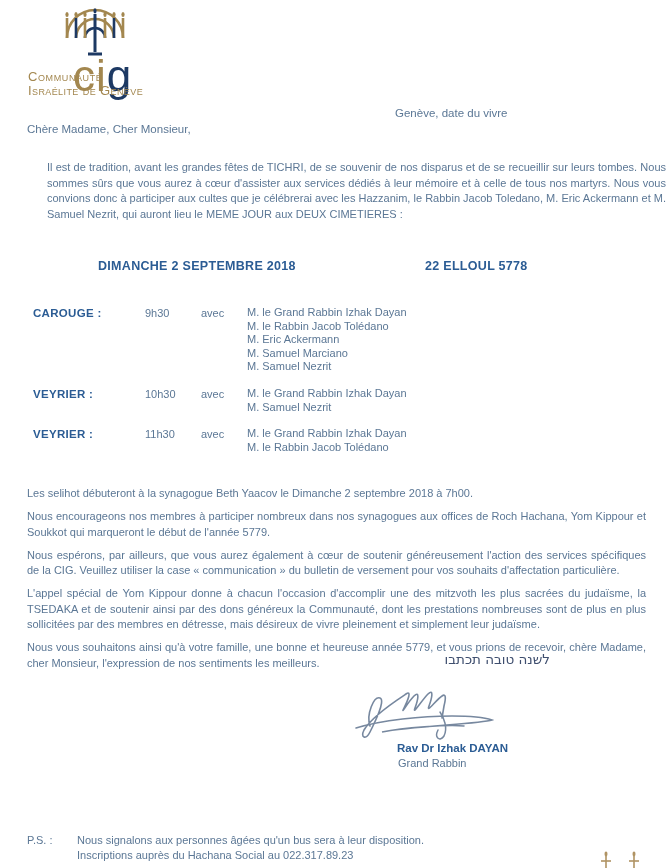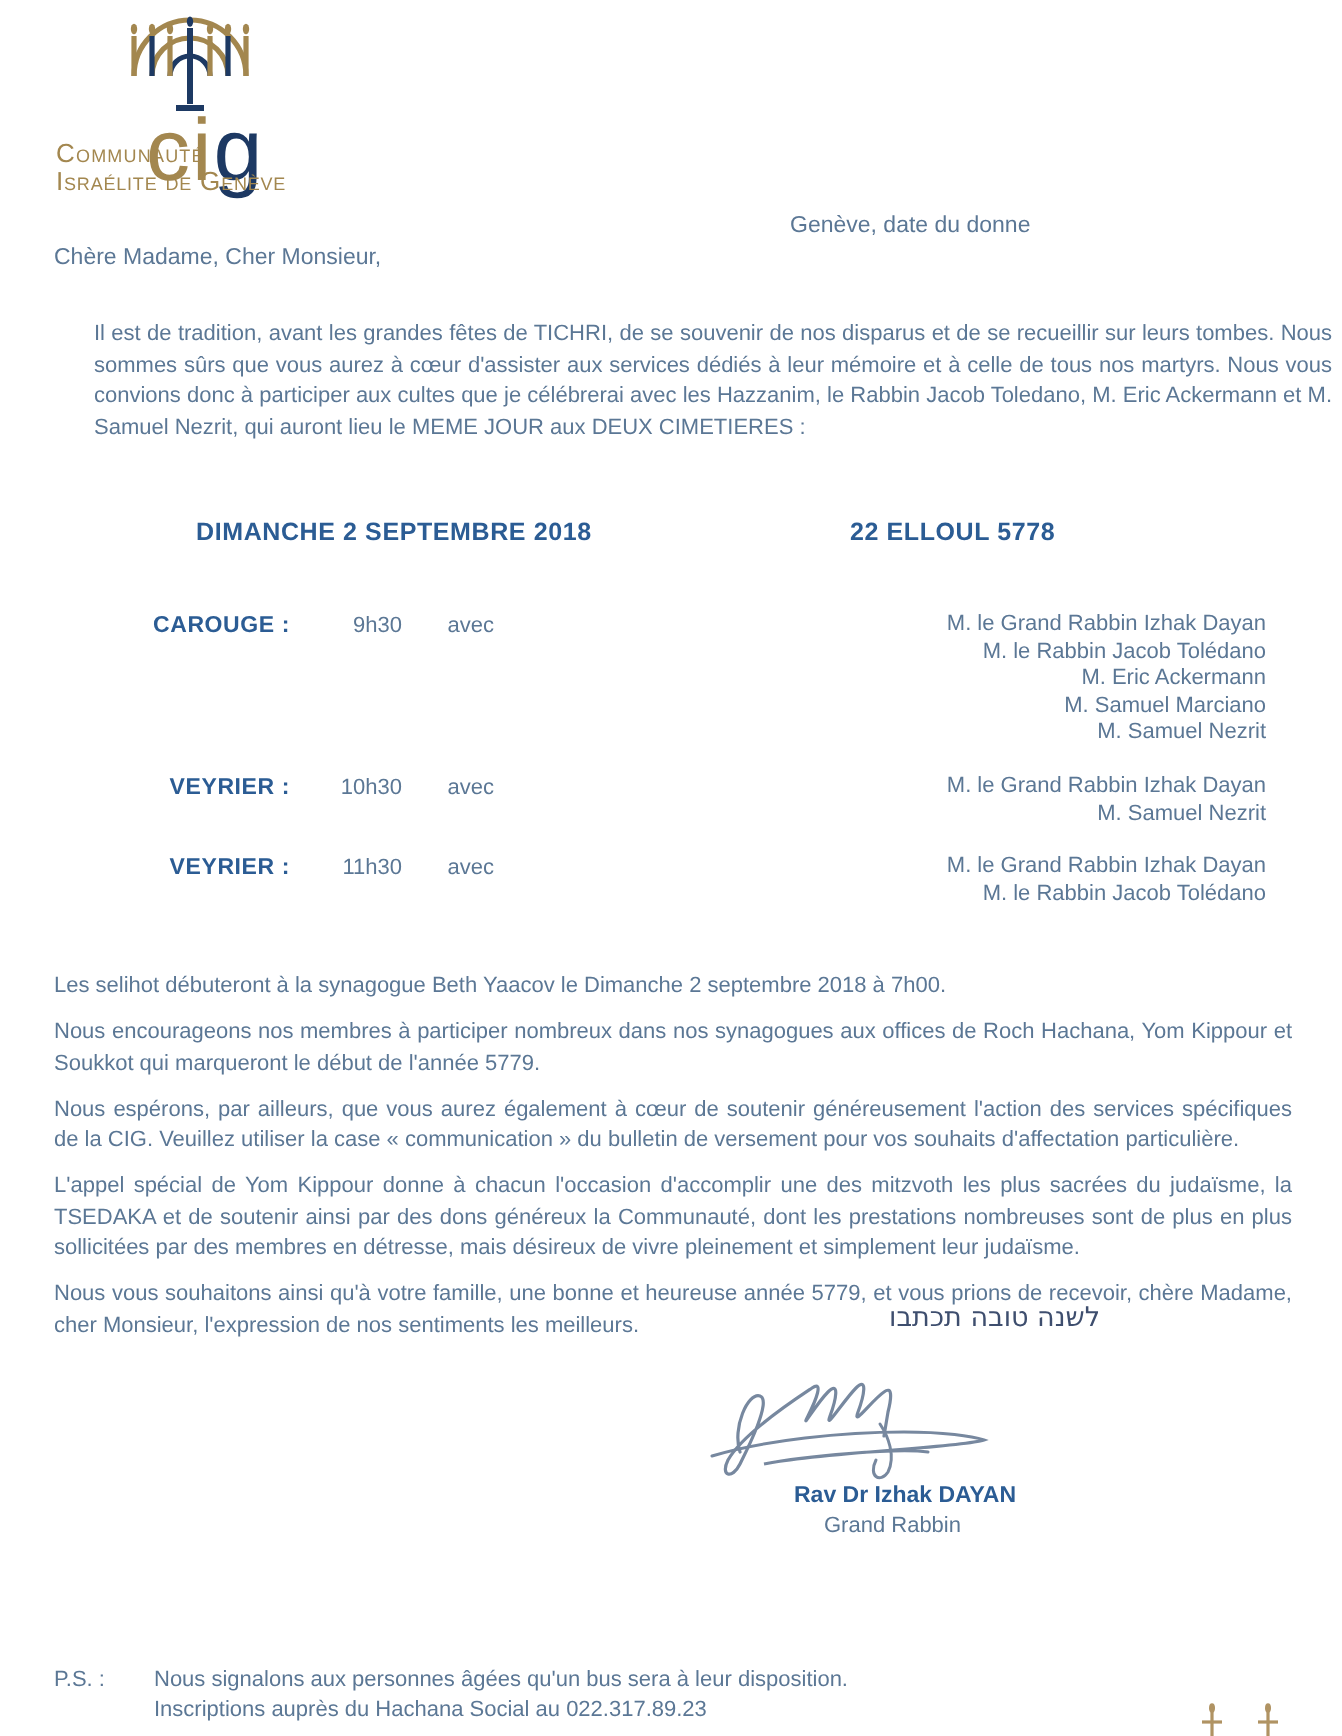--- a/index.html
+++ b/index.html
@@ -16,31 +16,31 @@
   .org1{position:absolute;left:0px;top:62px;color:#a3874f;font-variant:small-caps;font-size:13px;letter-spacing:.6px;line-height:13px;}
   .org2{position:absolute;left:0px;top:76px;color:#a3874f;font-variant:small-caps;font-size:13px;letter-spacing:.4px;line-height:13px;}
   
   .dateline{position:absolute;left:395px;top:106px;font-size:11.5px;}
   .salutation{position:absolute;left:27px;top:122px;font-size:11.5px;}
   .intro{position:absolute;left:27px;top:160px;width:619px;text-align:justify;margin-left:20px;}
   .dates-row{position:absolute;left:0;top:259px;width:671px;font-weight:bold;color:#2b5c94;font-size:12.5px;letter-spacing:.3px;}
   .date-greg{position:absolute;left:85px;top:0;padding-left:13px;}
   .date-heb{position:absolute;left:425px;top:0;text-align:right;}
   .schedule{position:absolute;left:33px;top:306px;width:600px;}
-  .sched-row{display:grid;grid-template-columns:112px 56px 46px 1fr;margin-bottom:13px;text-align:right;}
+  .sched-row{display:grid;grid-template-columns:112px 56px 46px 1fr;margin-bottom:13px;}
   .sched-place{font-weight:bold;color:#2b5c94;font-size:11.5px;letter-spacing:.3px;}
   .sched-time,.sched-with{color:#5b7795;}
   .attendee{line-height:13.6px;}
   .paras{position:absolute;left:27px;top:486px;width:619px;}
   .paras p{margin:0 0 7.5px 0;text-align:justify;}
   .hebrew{position:absolute;left:440px;top:652px;width:110px;text-align:right;direction:rtl;
     font-family:"DejaVu Sans", sans-serif;font-size:13.5px;color:#3e4e6e;}
   .sig-scrawl{position:absolute;left:352px;top:684px;}
   .sig-name{position:absolute;left:397px;top:741px;font-weight:bold;color:#2b5c94;font-size:11.5px;}
-  .sig-title{position:absolute;left:398px;top:756px;font-size:11px;margin-left:14px;}
+  .sig-title{position:absolute;left:398px;top:756px;font-size:11px;}
   .ps{position:absolute;left:27px;top:833px;display:grid;grid-template-columns:36px 1fr;column-gap:14px;}
   .ps-label{grid-row:1 / span 2;}
   .ps-line{line-height:14.5px;}
   .deco{position:absolute;top:851px;}
   .deco1{left:599px;}
   .deco2{left:627px;}
 </style>
 </head>
 <body>
 
@@ -69,21 +69,21 @@
       <ellipse cx="40" cy="2.8" rx="1.6" ry="2.6" fill="#1d3963"></ellipse>
       <ellipse cx="50" cy="6.5" rx="1.6" ry="2.6" fill="#a3874f"></ellipse>
       <ellipse cx="59" cy="6.5" rx="1.6" ry="2.6" fill="#a3874f"></ellipse>
       <ellipse cx="68" cy="6.5" rx="1.6" ry="2.6" fill="#a3874f"></ellipse>
     </svg>
     <div class="cig-word"><span class="ci">ci</span><span class="g">g</span></div>
     <div class="org1">Communauté</div>
     <div class="org2">Israélite de Genève</div>
   </div>
 
-  <div class="dateline">Genève, date du donne</div>
+  <div class="dateline">Genève, date du vivre</div>
   <div class="salutation">Chère Madame, Cher Monsieur,</div>
 
   <div class="intro">Il est de tradition, avant les grandes fêtes de TICHRI, de se souvenir de nos disparus et de se recueillir sur leurs tombes. Nous sommes sûrs que vous aurez à cœur d'assister aux services dédiés à leur mémoire et à celle de tous nos martyrs. Nous vous convions donc à participer aux cultes que je célébrerai avec les Hazzanim, le Rabbin Jacob Toledano, M. Eric Ackermann et M. Samuel Nezrit, qui auront lieu le MEME JOUR aux DEUX CIMETIERES :</div>
 
   <div class="dates-row">
     <span class="date-greg">DIMANCHE 2 SEPTEMBRE 2018</span>
     <span class="date-heb">22 ELLOUL 5778</span>
   </div>
 
   <div class="schedule">

